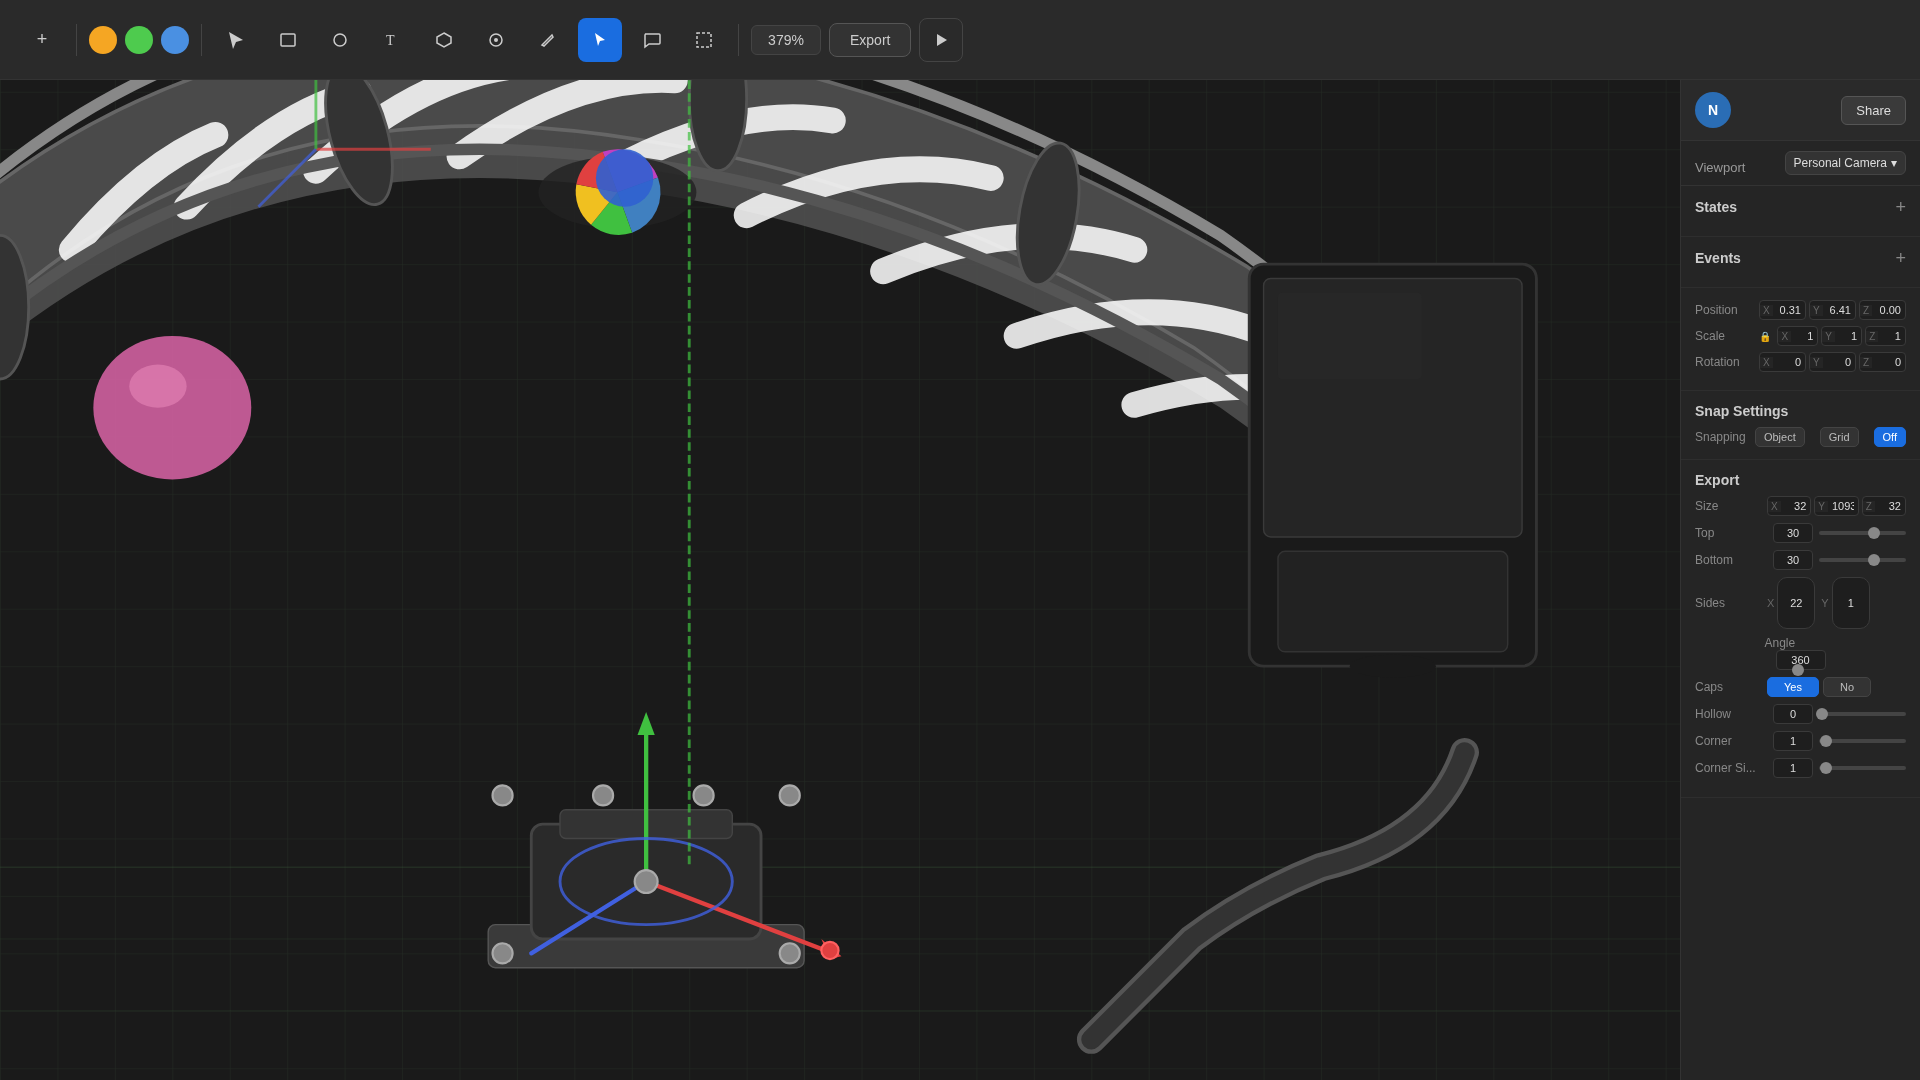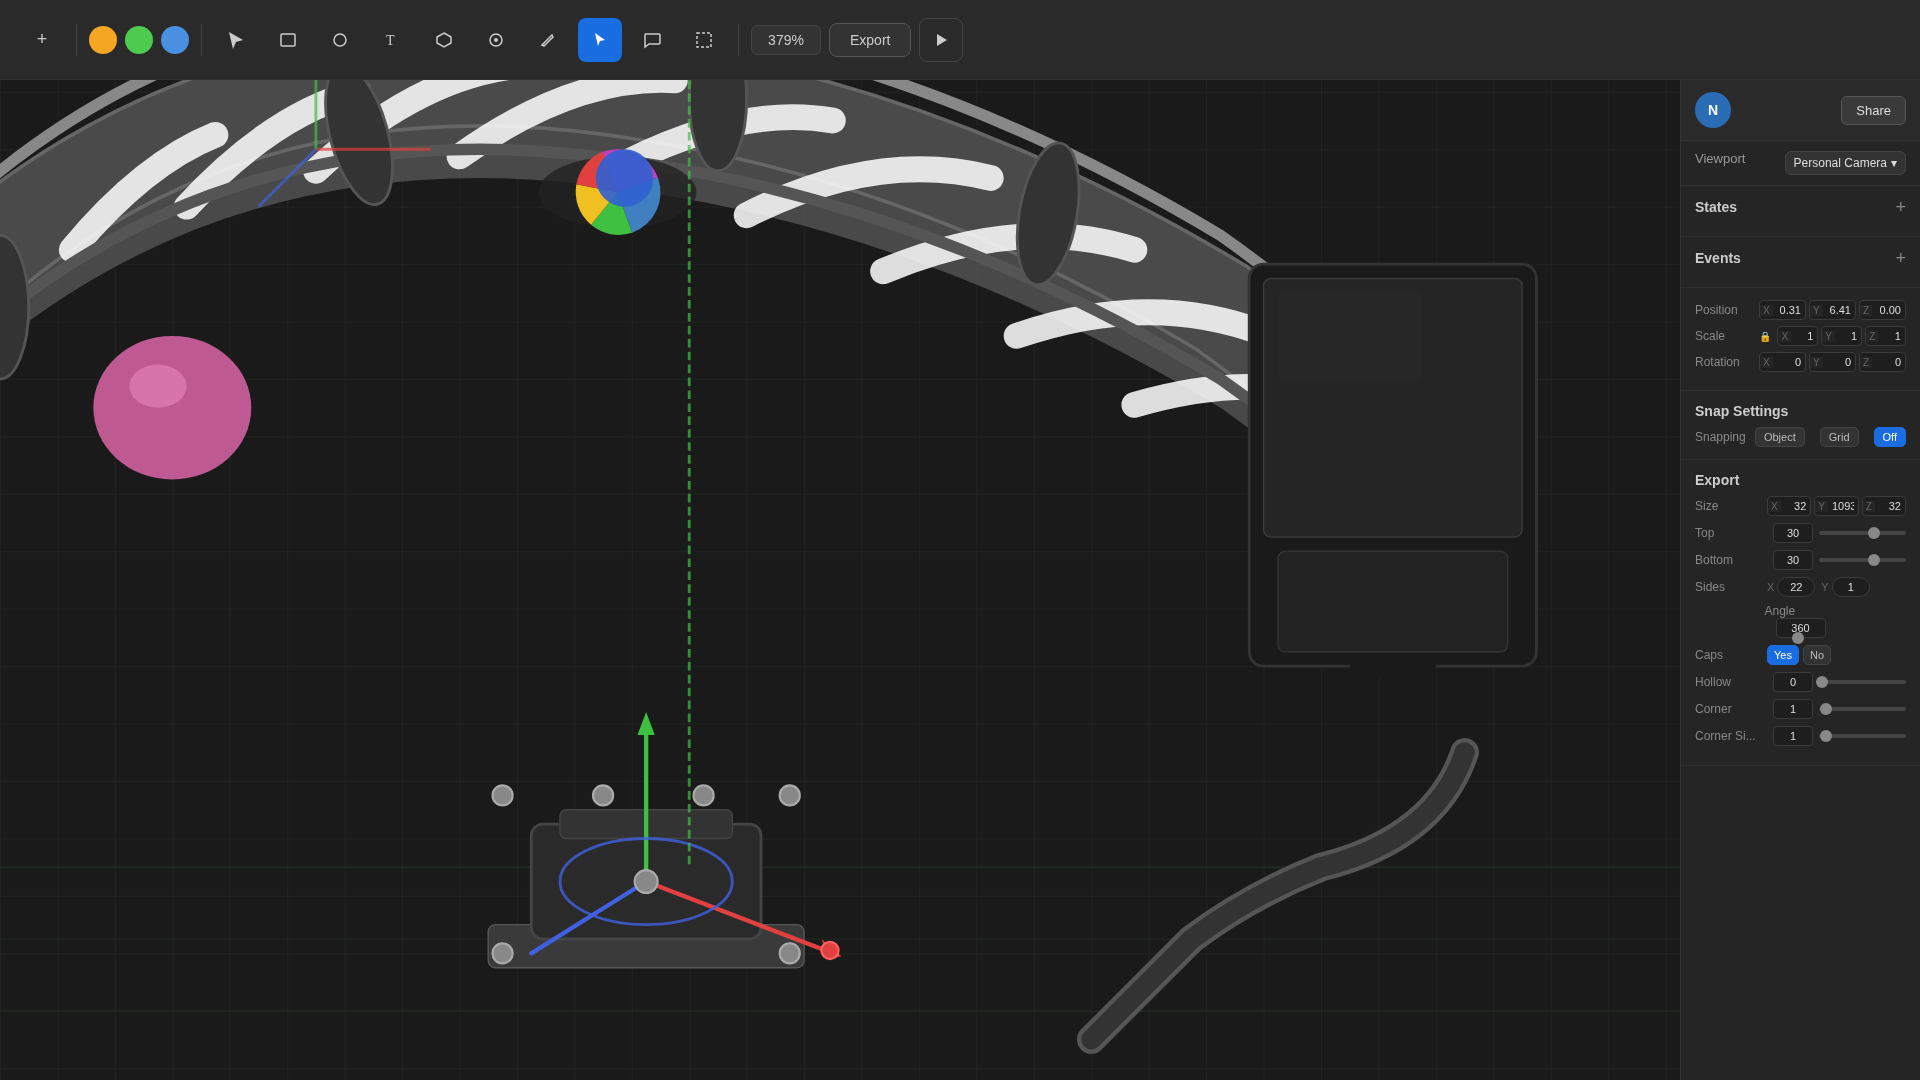--- a/index.html
+++ b/index.html
@@ -160,21 +160,21 @@
       color: #ddd;
       font-size: 13px;
       padding: 6px 14px;
       cursor: pointer;
       text-align: center;
     }
 
     
     .viewport-selector {
       display: flex;
-      align-items: flex-start;
+      align-items: flex-end;
       justify-content: space-between;
       padding: 10px 14px;
       border-bottom: 1px solid #333;
     }
     .viewport-label {
       color: #999;
       font-size: 13px;
     }
     .viewport-dropdown {
       background: #333;
@@ -372,21 +372,21 @@
     .toggle-group {
       display: flex;
       gap: 4px;
     }
     .toggle-btn {
       background: #333;
       border: 1px solid #444;
       border-radius: 5px;
       color: #bbb;
       font-size: 11px;
-      padding: 3px 6px;
+      padding: 3px 16px;
       cursor: pointer;
     }
     .toggle-btn.active {
       background: #1a6de0;
       border-color: #1a6de0;
       color: white;
     }
 
     
     .sides-row {
@@ -411,21 +411,21 @@
     .sides-axis {
       color: #666;
       font-size: 11px;
     }
     .sides-field {
       background: #1e1e1e;
       border: 1px solid #3a3a3a;
       border-radius: 10px;
       color: #ddd;
       font-size: 11px;
-      padding: 3px 5px;
+      padding: 19px 5px;
       width: 38px;
       text-align: center;
     }
 
     
     .angle-row {
       display: flex;
       align-items: center;
       margin-bottom: 7px;
       flex-direction: column;

